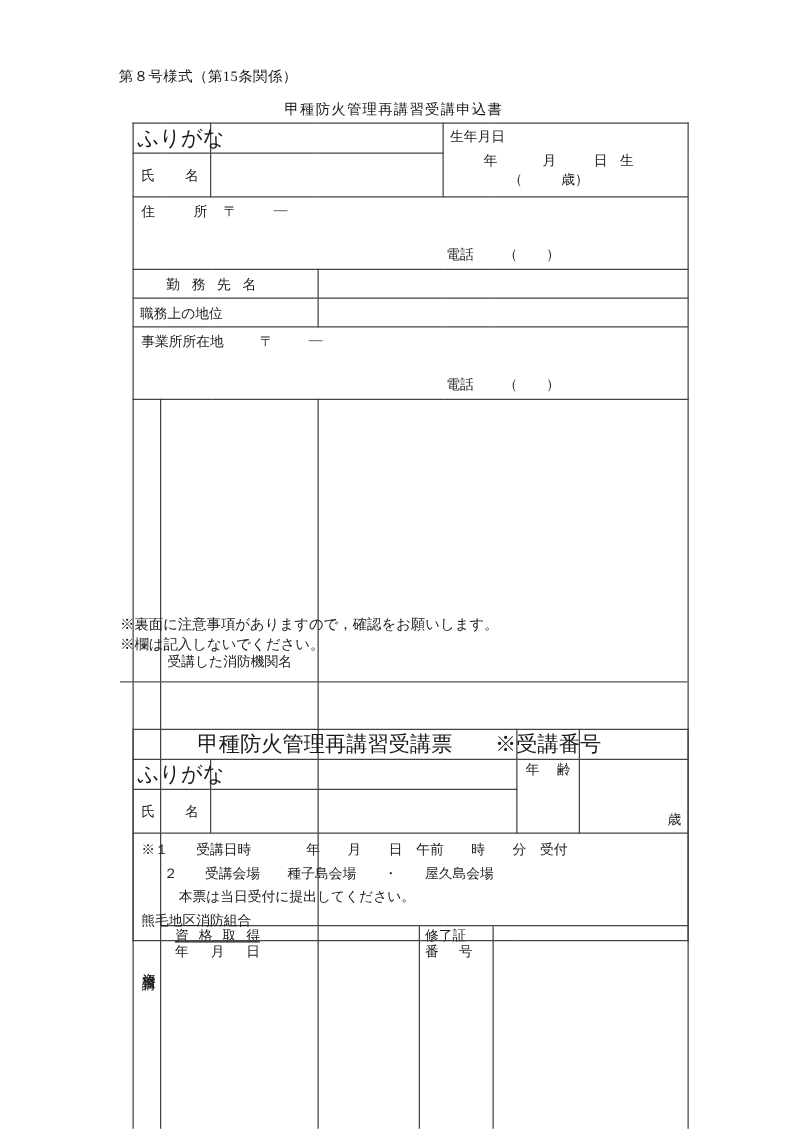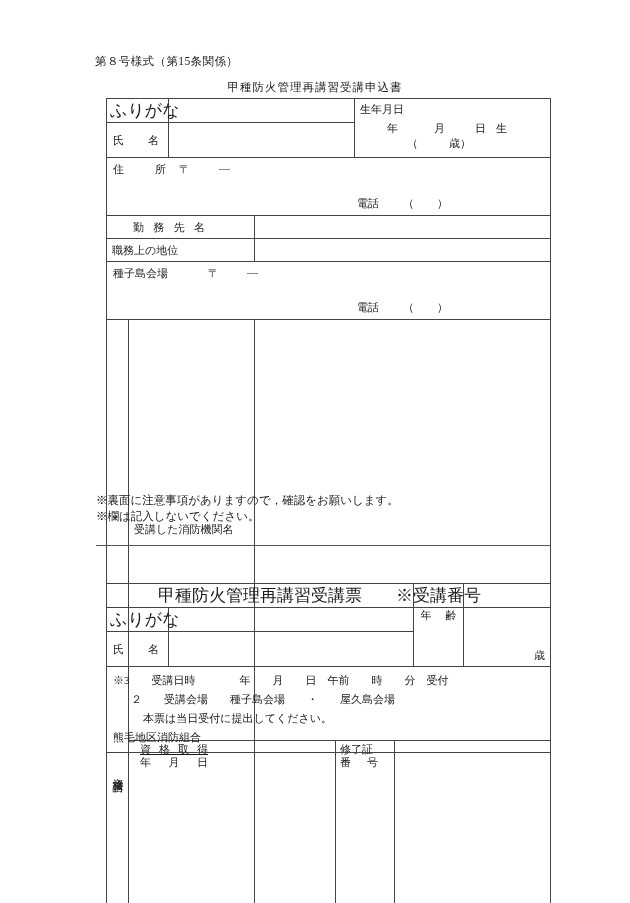--- a/index.html
+++ b/index.html
@@ -201,21 +201,21 @@
       <td colspan="3" style="height:22px;">
         <div class="mid">
               <span class="lbl-l">職務上の地位</span>
             </div>
       </td>
       <td colspan="4"></td>
     </tr>
 
     <tr>
       <td colspan="7" style="height:57px;">
-        <span class="ab" style="left:6px; top:4px;">種子島会場</span>
+        <span class="ab" style="left:6px; top:4px;">事業所所在地</span>
         <span class="ab" style="left:101px; top:4px;">〒</span>
         <span class="ab" style="left:140px; top:4px;">―</span>
         <span class="ab" style="left:250px; top:38px;">電話</span>
         <span class="ab" style="left:296px; top:38px;">（</span>
         <span class="ab" style="left:330px; top:38px;">）</span>
       </td>
     </tr>
 
     <tr>
       <td rowspan="2">
@@ -302,21 +302,21 @@
         <div class="mid">
               <span class="lbl" style="width:46px;">氏　名</span>
             </div>
       </td>
       <td></td>
     </tr>
 
     <tr>
       <td colspan="4" style="height:78px;">
         <div class="ticket-lines">
-          <div>※3　　受講日時　　　　年　　月　　日　午前　　時　　分　受付</div>
+          <div>※１　　受講日時　　　　年　　月　　日　午前　　時　　分　受付</div>
           <div style="padding-left:18px;">２　　受講会場　　種子島会場　　・　　屋久島会場</div>
           <div style="padding-left:30px;">本票は当日受付に提出してください。</div>
           <div class="org">熊毛地区消防組合</div>
         </div>
       </td>
     </tr>
   </tbody>
     </table>
 
 </div>

